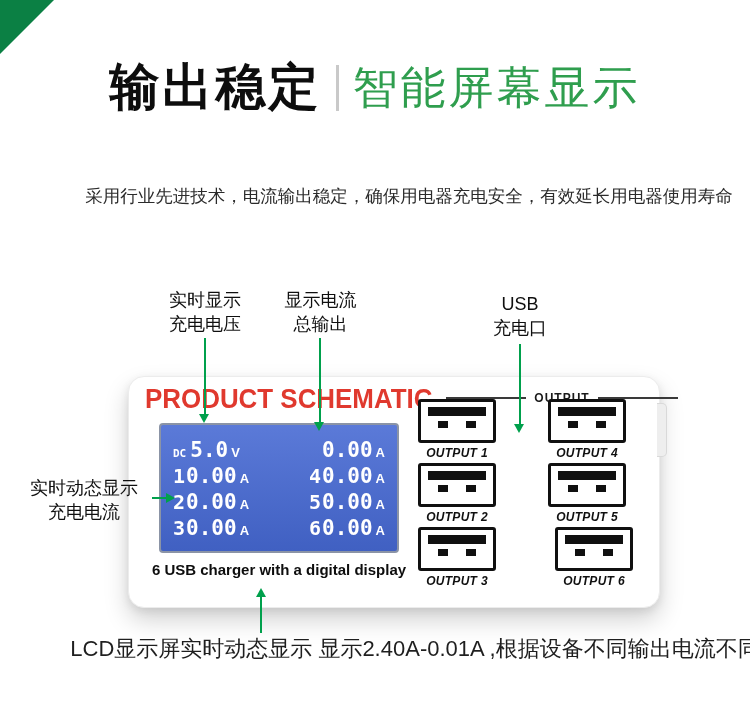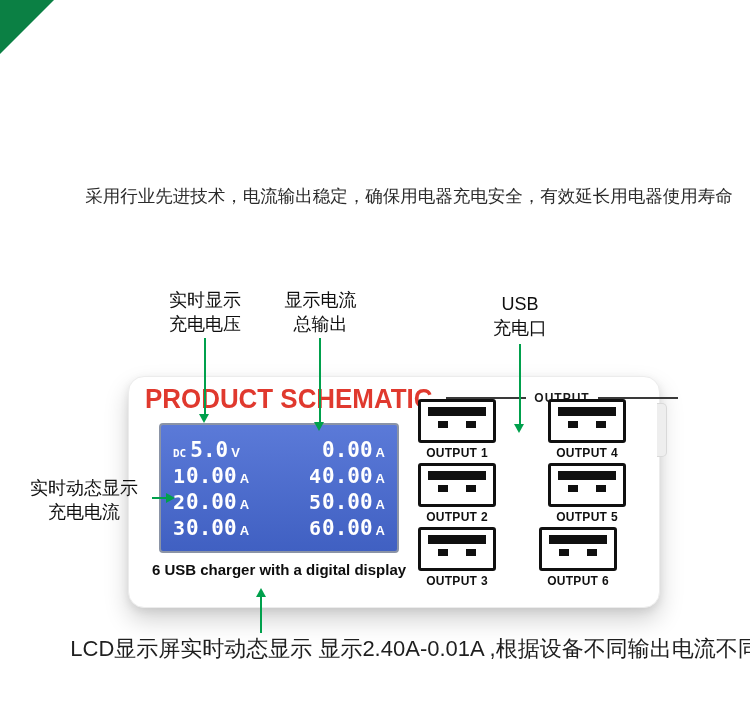--- a/index.html
+++ b/index.html
@@ -79,32 +79,37 @@
     display:flex; align-items:center; gap:8px;padding-left:33px; }
   .output-header .line { flex:1; height:2px; background:#3a3a3a; }
   .output-label { font-size:12px; font-weight:700; letter-spacing:1px; color:#1a1a1a; }
 
   .usb-cell { position:absolute; width:78px; text-align:center; }
   .usb-port { width:78px; height:44px; box-sizing:border-box; border:3px solid #101010;
     border-radius:3px; background:#fff; position:relative; margin:0 auto; }
   .usb-tongue { position:absolute; left:7px; right:7px; top:5px; height:9px; background:#101010; }
   .usb-pin { position:absolute; top:19px; width:10px; height:7px; background:#101010; }
   .pin-l { left:17px; } .pin-r { right:17px; }
-  .usb-label { margin-top:3px; font-size:12px; font-weight:700; color:#101010; letter-spacing:.3px; }
+  .usb-label { margin-top:3px; font-size:12px; font-weight:700; color:#101010; letter-spacing:.3px;font-style:italic; }
 
   .footer-note { position:absolute; top:634px; left:0; width:100%; text-align:center;
     font-size:22px; color:#1f1f1f;padding-left:40px; }
 </style>
 </head>
 <body>
 
 <div class="canvas">
 
   <div class="corner-triangle"></div>
 
+  <div class="header">
+    <span class="title-left">输出稳定</span>
+    <span class="title-divider"></span>
+    <span class="title-right">智能屏幕显示</span>
+  </div>
 
   <div class="description">采用行业先进技术，电流输出稳定，确保用电器充电安全，有效延长用电器使用寿命</div>
 
   <div class="device">
     <div class="device-tab"></div>
     <div class="brand">PRODUCT SCHEMATIC</div>
 
     <div class="lcd">
       <div class="lcd-row first">
         <div class="lcd-group">
@@ -204,21 +209,21 @@
 
     <div class="usb-cell" style="left:289px;top:150px">
       <div class="usb-port">
         <div class="usb-tongue"></div>
         <div class="usb-pin pin-l"></div>
         <div class="usb-pin pin-r"></div>
       </div>
       <div class="usb-label">OUTPUT 3</div>
     </div>
 
-    <div class="usb-cell" style="left:410px;top:150px">
+    <div class="usb-cell" style="left:426px;top:150px">
       <div class="usb-port">
         <div class="usb-tongue"></div>
         <div class="usb-pin pin-l"></div>
         <div class="usb-pin pin-r"></div>
       </div>
       <div class="usb-label">OUTPUT 6</div>
     </div>
   </div>
 
   <div class="callout" id="callout-total">

